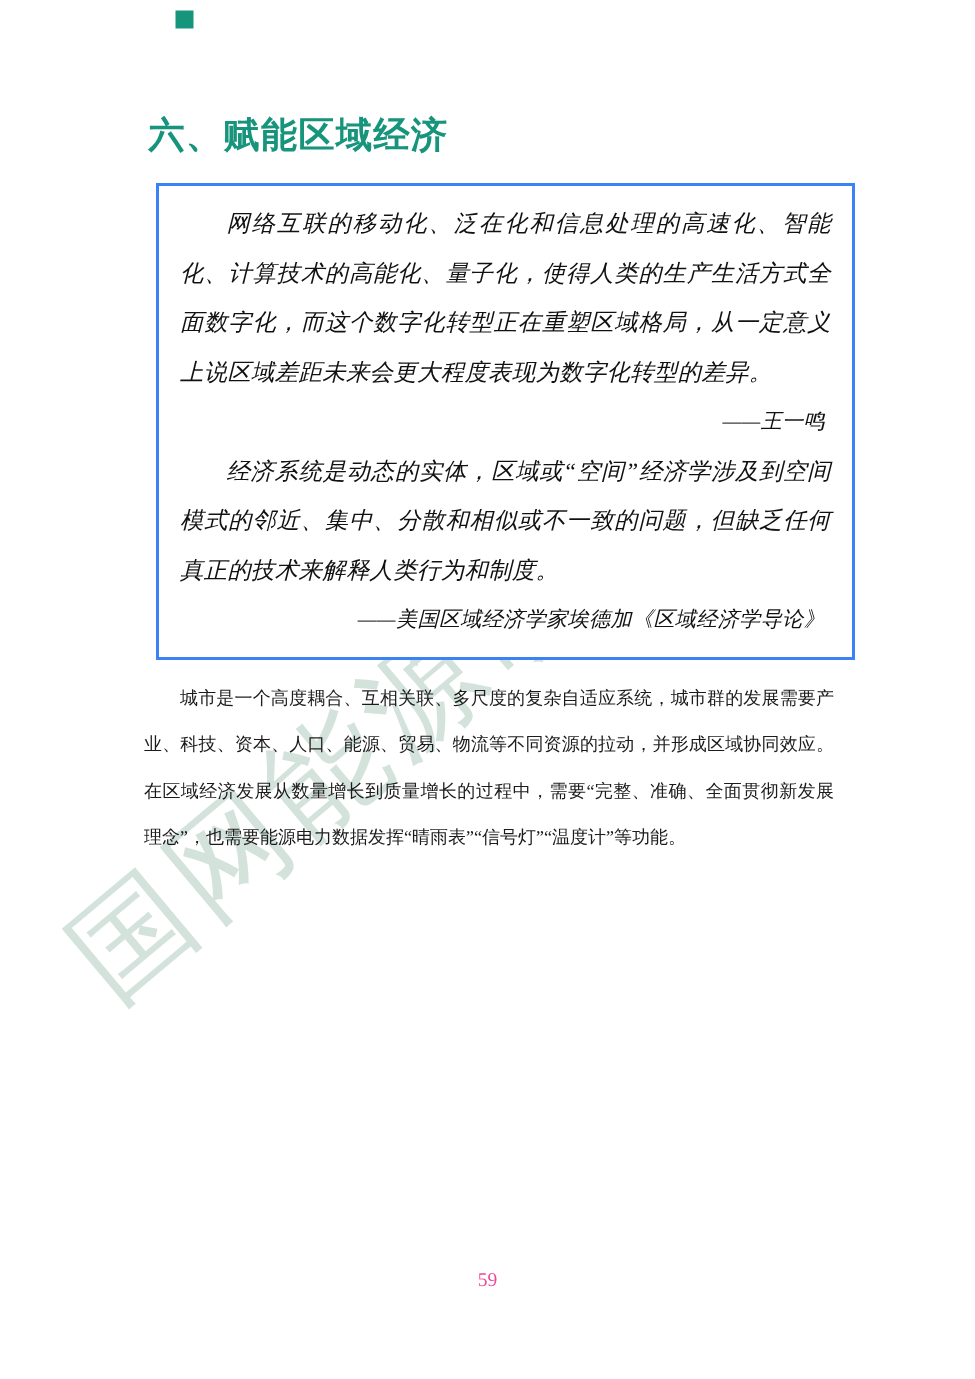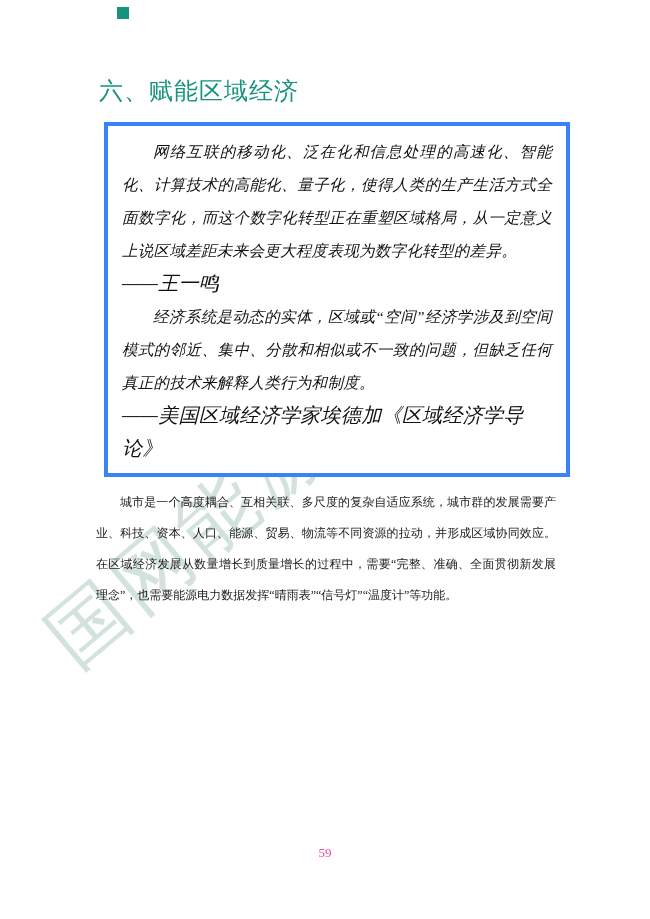--- a/index.html
+++ b/index.html
@@ -16,53 +16,54 @@
     position: absolute;
     left: 117px;
     top: 7px;
     width: 12px;
     height: 12px;
     background: #17947C;
   }
   .heading {
     margin: 76px 0 0 99px;
     font-family: "Liberation Sans", sans-serif;
-    font-weight: 400;
+    font-weight: 700;
     font-size: 24px;
     line-height: 30px;
     letter-spacing: 1px;
     color: #17947C;
   }
   .quote-box {
     position: relative;
     z-index: 1;
     margin: 16px 0 0 104px;
     width: 466px;
     box-sizing: border-box;
-    border: 4px solid #3b82f6;
+    border: 2px solid #3b82f6;
     background: #ffffff;
     padding: 9px 14px 8px 14px;
     min-height: 313px;
   }
   .quote {
     margin: 0;
     font-size: 15.5px;
     letter-spacing: 0.3px;
     line-height: 33px;
     font-style: italic;
     text-indent: 2em;
     text-align: justify;
     color: #111111;
   }
   .attribution {
     margin: 0;
-    font-size: 20px;
+    font-size: 14px;
     letter-spacing: 0.3px;
     line-height: 33px;
     font-style: italic;
+    text-align: right;
     padding-right: 4px;
     color: #111111;
   }
   .body-block {
     position: relative;
     z-index: 1;
     margin: 10px 94px 0 96px;
   }
   .body-block p {
     margin: 0;

